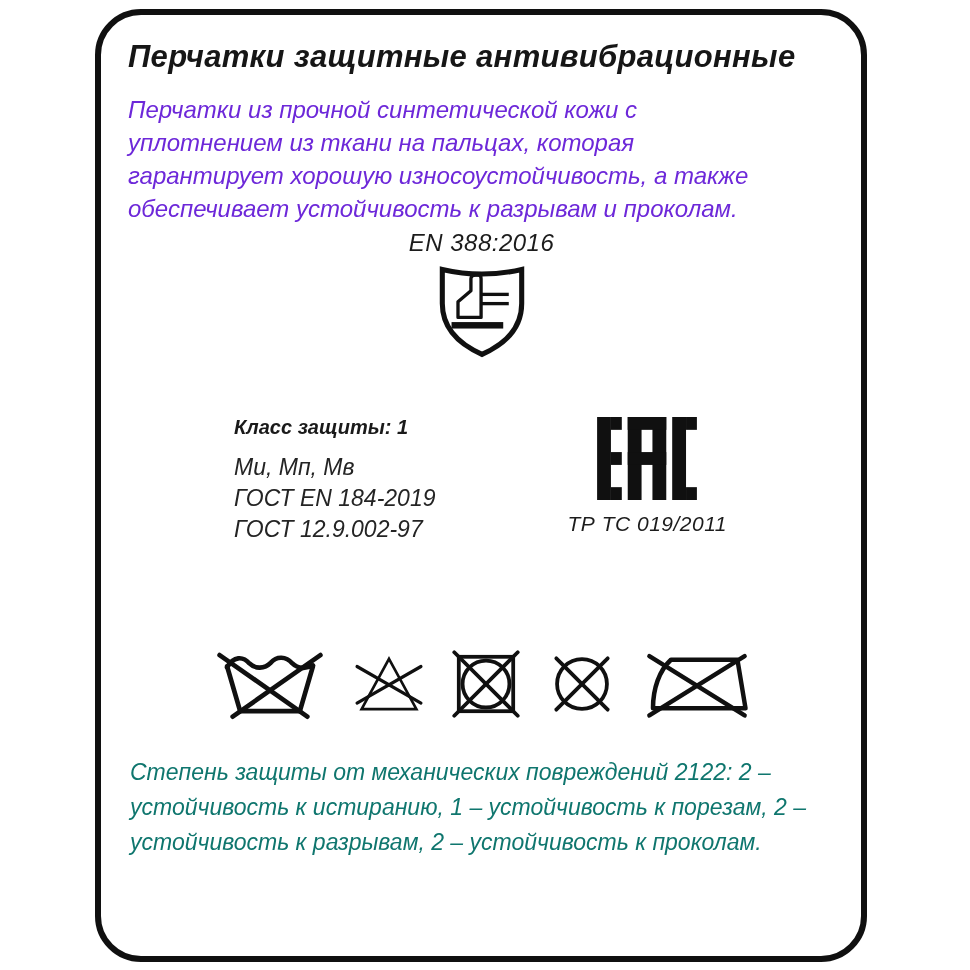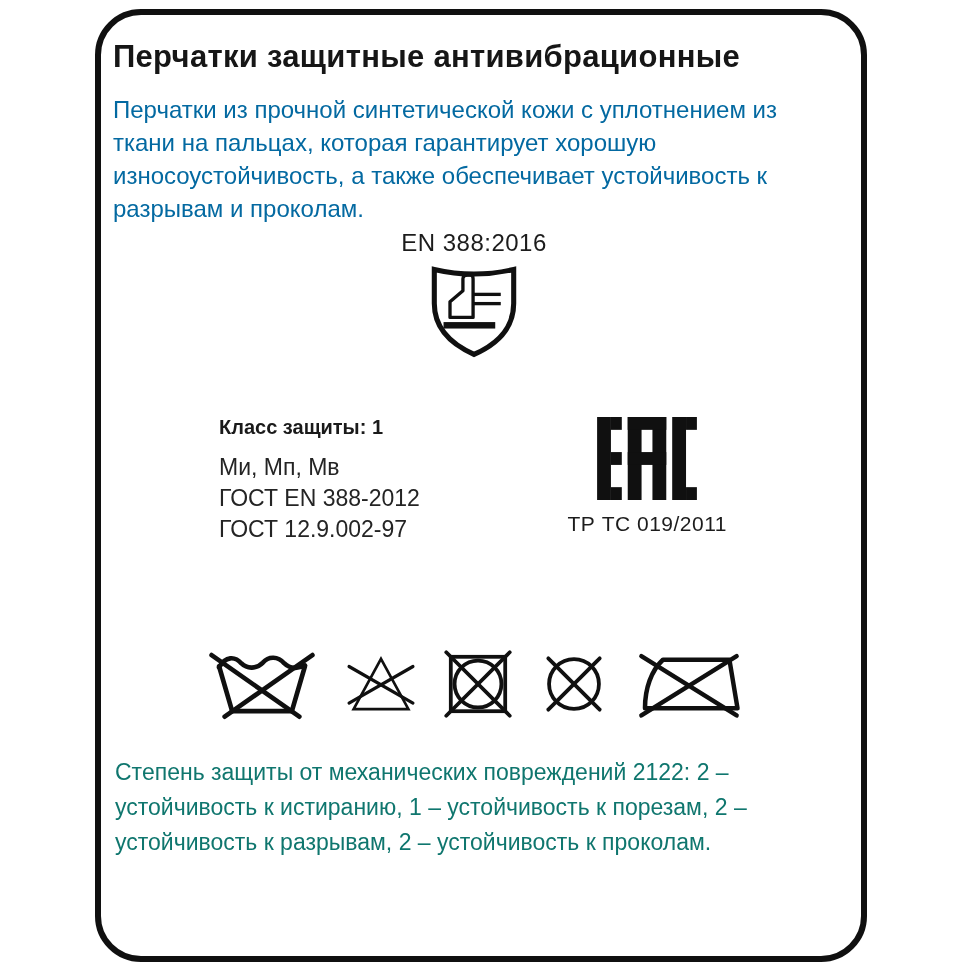--- a/index.html
+++ b/index.html
@@ -11,36 +11,37 @@
     position: relative;
     overflow: hidden;
   }
   .card {
     position: absolute;
     left: 95px; top: 9px;
     width: 772px; height: 953px;
     border: 6px solid #101010;
     border-radius: 46px;
     background: #ffffff;
-    padding: 24px 26px 0 12px;
+    padding: 24px 26px 0 27px;
     overflow: hidden;
+    font-style: italic;
   }
   .title {
     font-size: 31px;
     line-height: 36px;
     font-weight: 700;
     letter-spacing: 0.3px;
     color: #161616;
   }
   .desc {
     margin-top: 18px;
     font-size: 24px;
     line-height: 33px;
     max-width: 666px;
-    color: #0369a1;
+    color: #6d28d9;
   }
   .en-block { margin-top: 2px; text-align: center; }
   .en-label { font-size: 24px; line-height: 32px; letter-spacing: 0.5px; color: #1c1c1c; }
   .en-shield-wrap { margin-top: 4px; height: 96px; }
   .en-rating { font-size: 27px; line-height: 32px; margin-top: 4px; letter-spacing: 1px; }
   .info-row { margin-top: 52px; display: flex; align-items: flex-start; }
   .class-block { margin-left: 106px; }
   .class-title { font-size: 20px; line-height: 32px; font-weight: 700; margin-bottom: 9px; }
   .class-line { font-size: 23px; line-height: 31px; color: #242424; }
   .eac-block { margin-left: auto; margin-right: 108px; text-align: center; padding-top: 6px; }
@@ -81,21 +82,21 @@
         <line x1="47" y1="44" x2="77" y2="44" stroke="#101010" stroke-width="3.6"></line>
         <rect x="15" y="64" width="56" height="7" fill="#101010"></rect>
       </svg>
     </div>
   </div>
 
   <div class="info-row">
     <div class="class-block">
       <div class="class-title">Класс защиты: 1</div>
       <div class="class-line">Ми, Мп, Мв</div>
-      <div class="class-line">ГОСТ EN 388-2012</div>
+      <div class="class-line">ГОСТ EN 184-2019</div>
       <div class="class-line">ГОСТ 12.9.002-97</div>
     </div>
     <div class="eac-block">
       <svg class="care-icon" width="100" height="83" viewBox="0 0 101 84" xmlns="http://www.w3.org/2000/svg" fill="#101010" style="margin:0 auto;">
         <rect x="0" y="0" width="14" height="84"></rect>
         <rect x="14" y="0" width="11" height="13"></rect>
         <rect x="14" y="35.5" width="11" height="13"></rect>
         <rect x="14" y="71" width="11" height="13"></rect>
         <rect x="31" y="0" width="14" height="84"></rect>
         <rect x="56" y="0" width="14" height="84"></rect>

